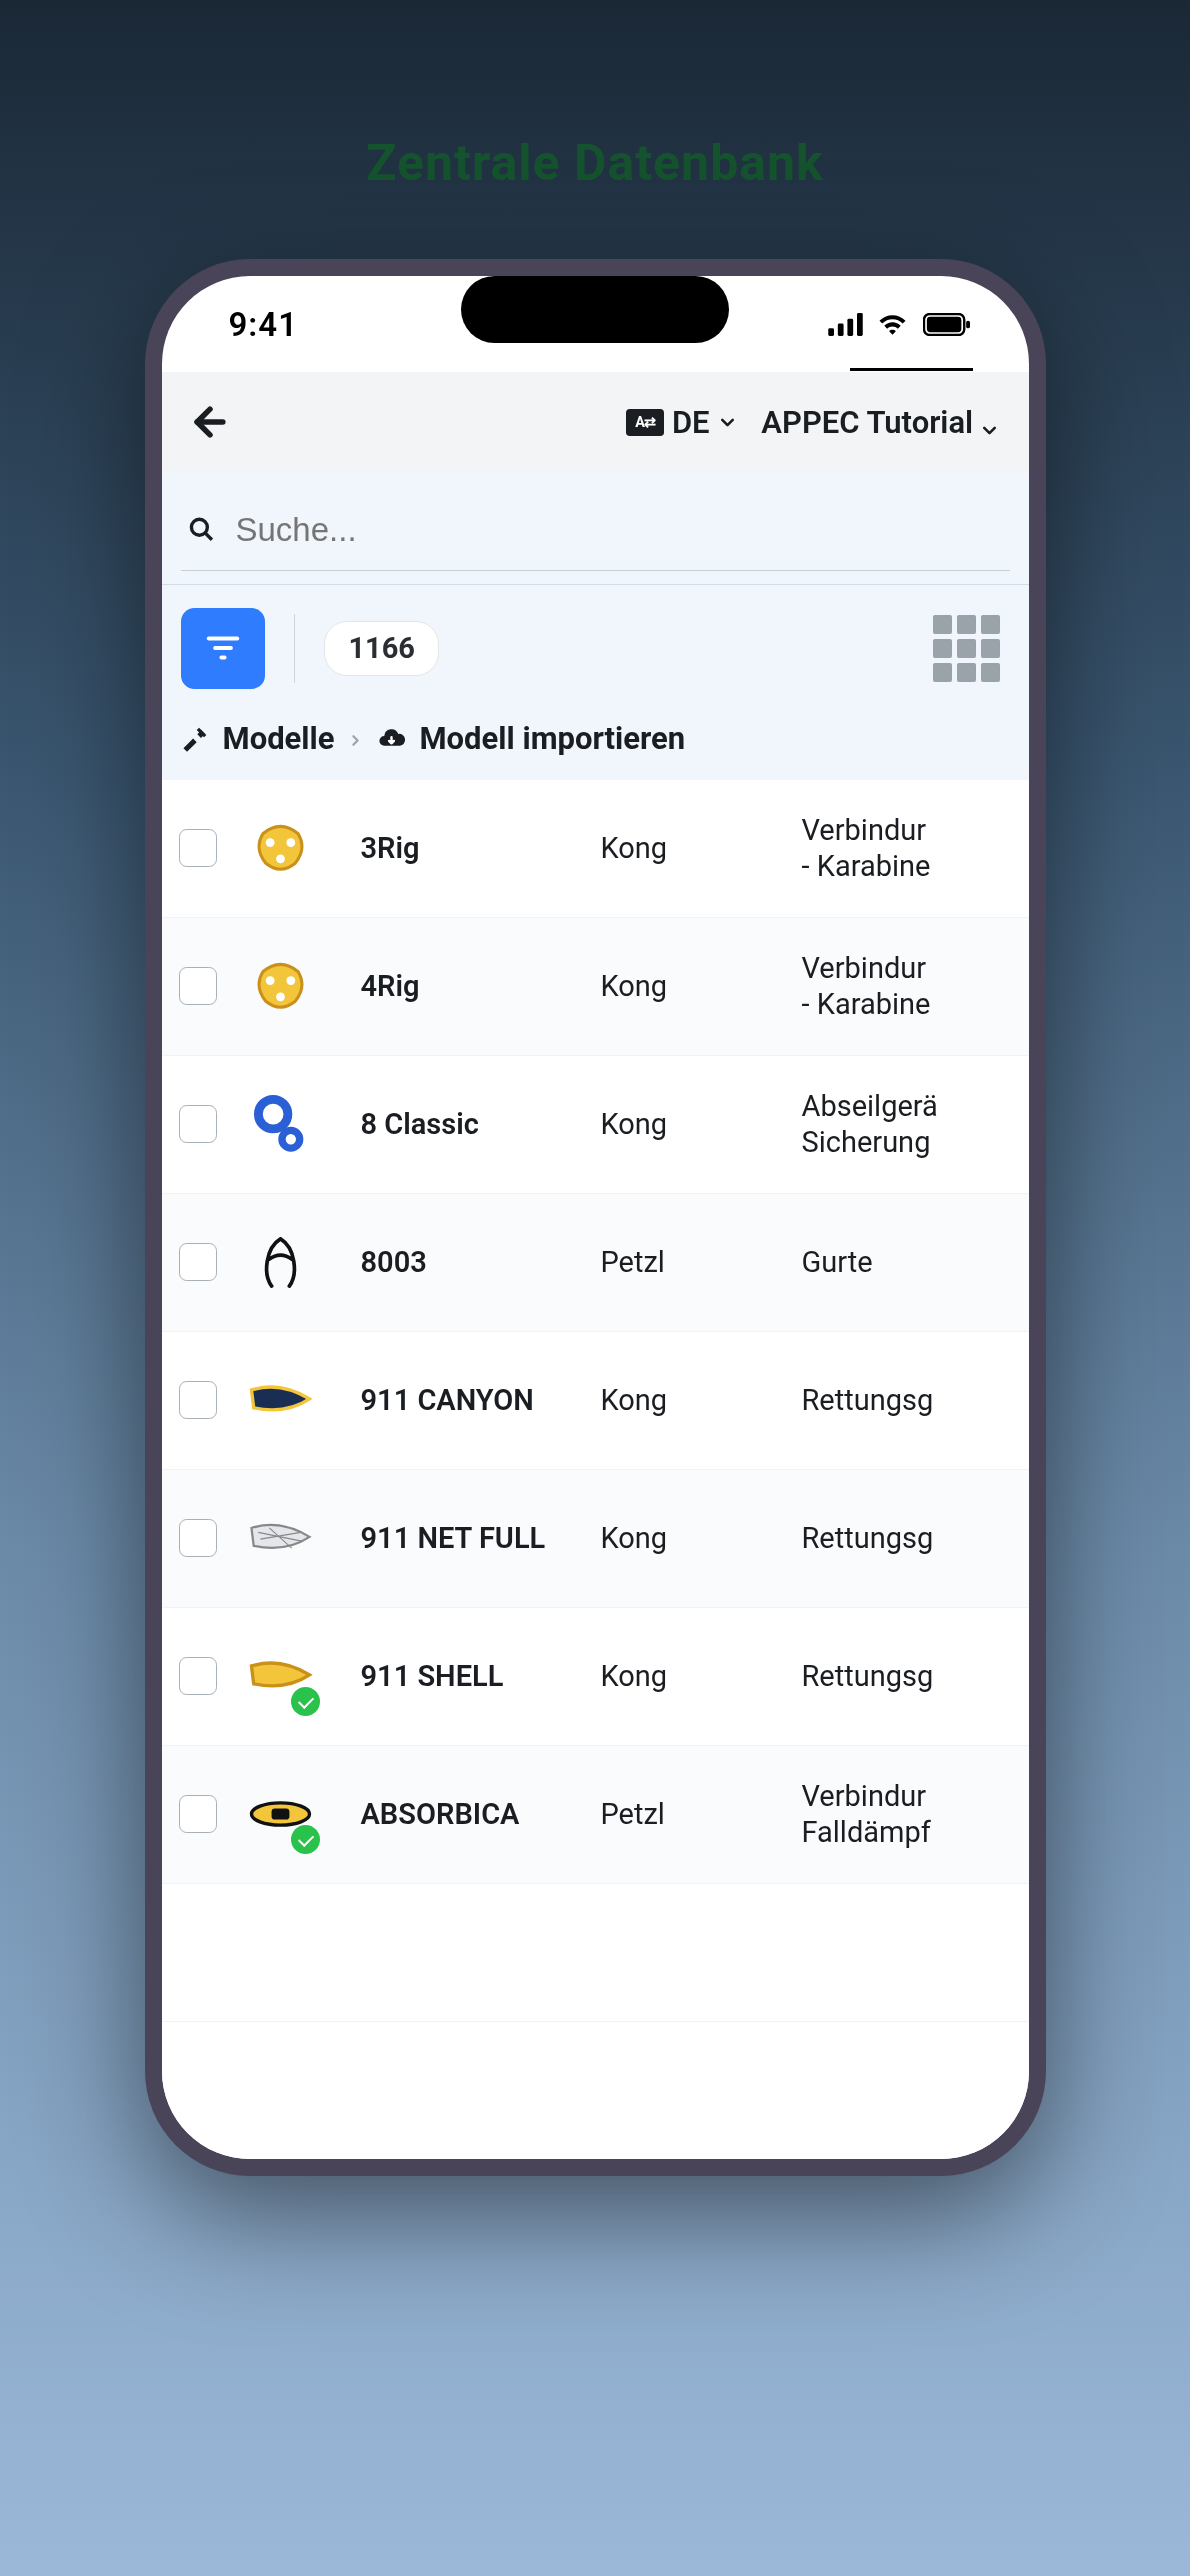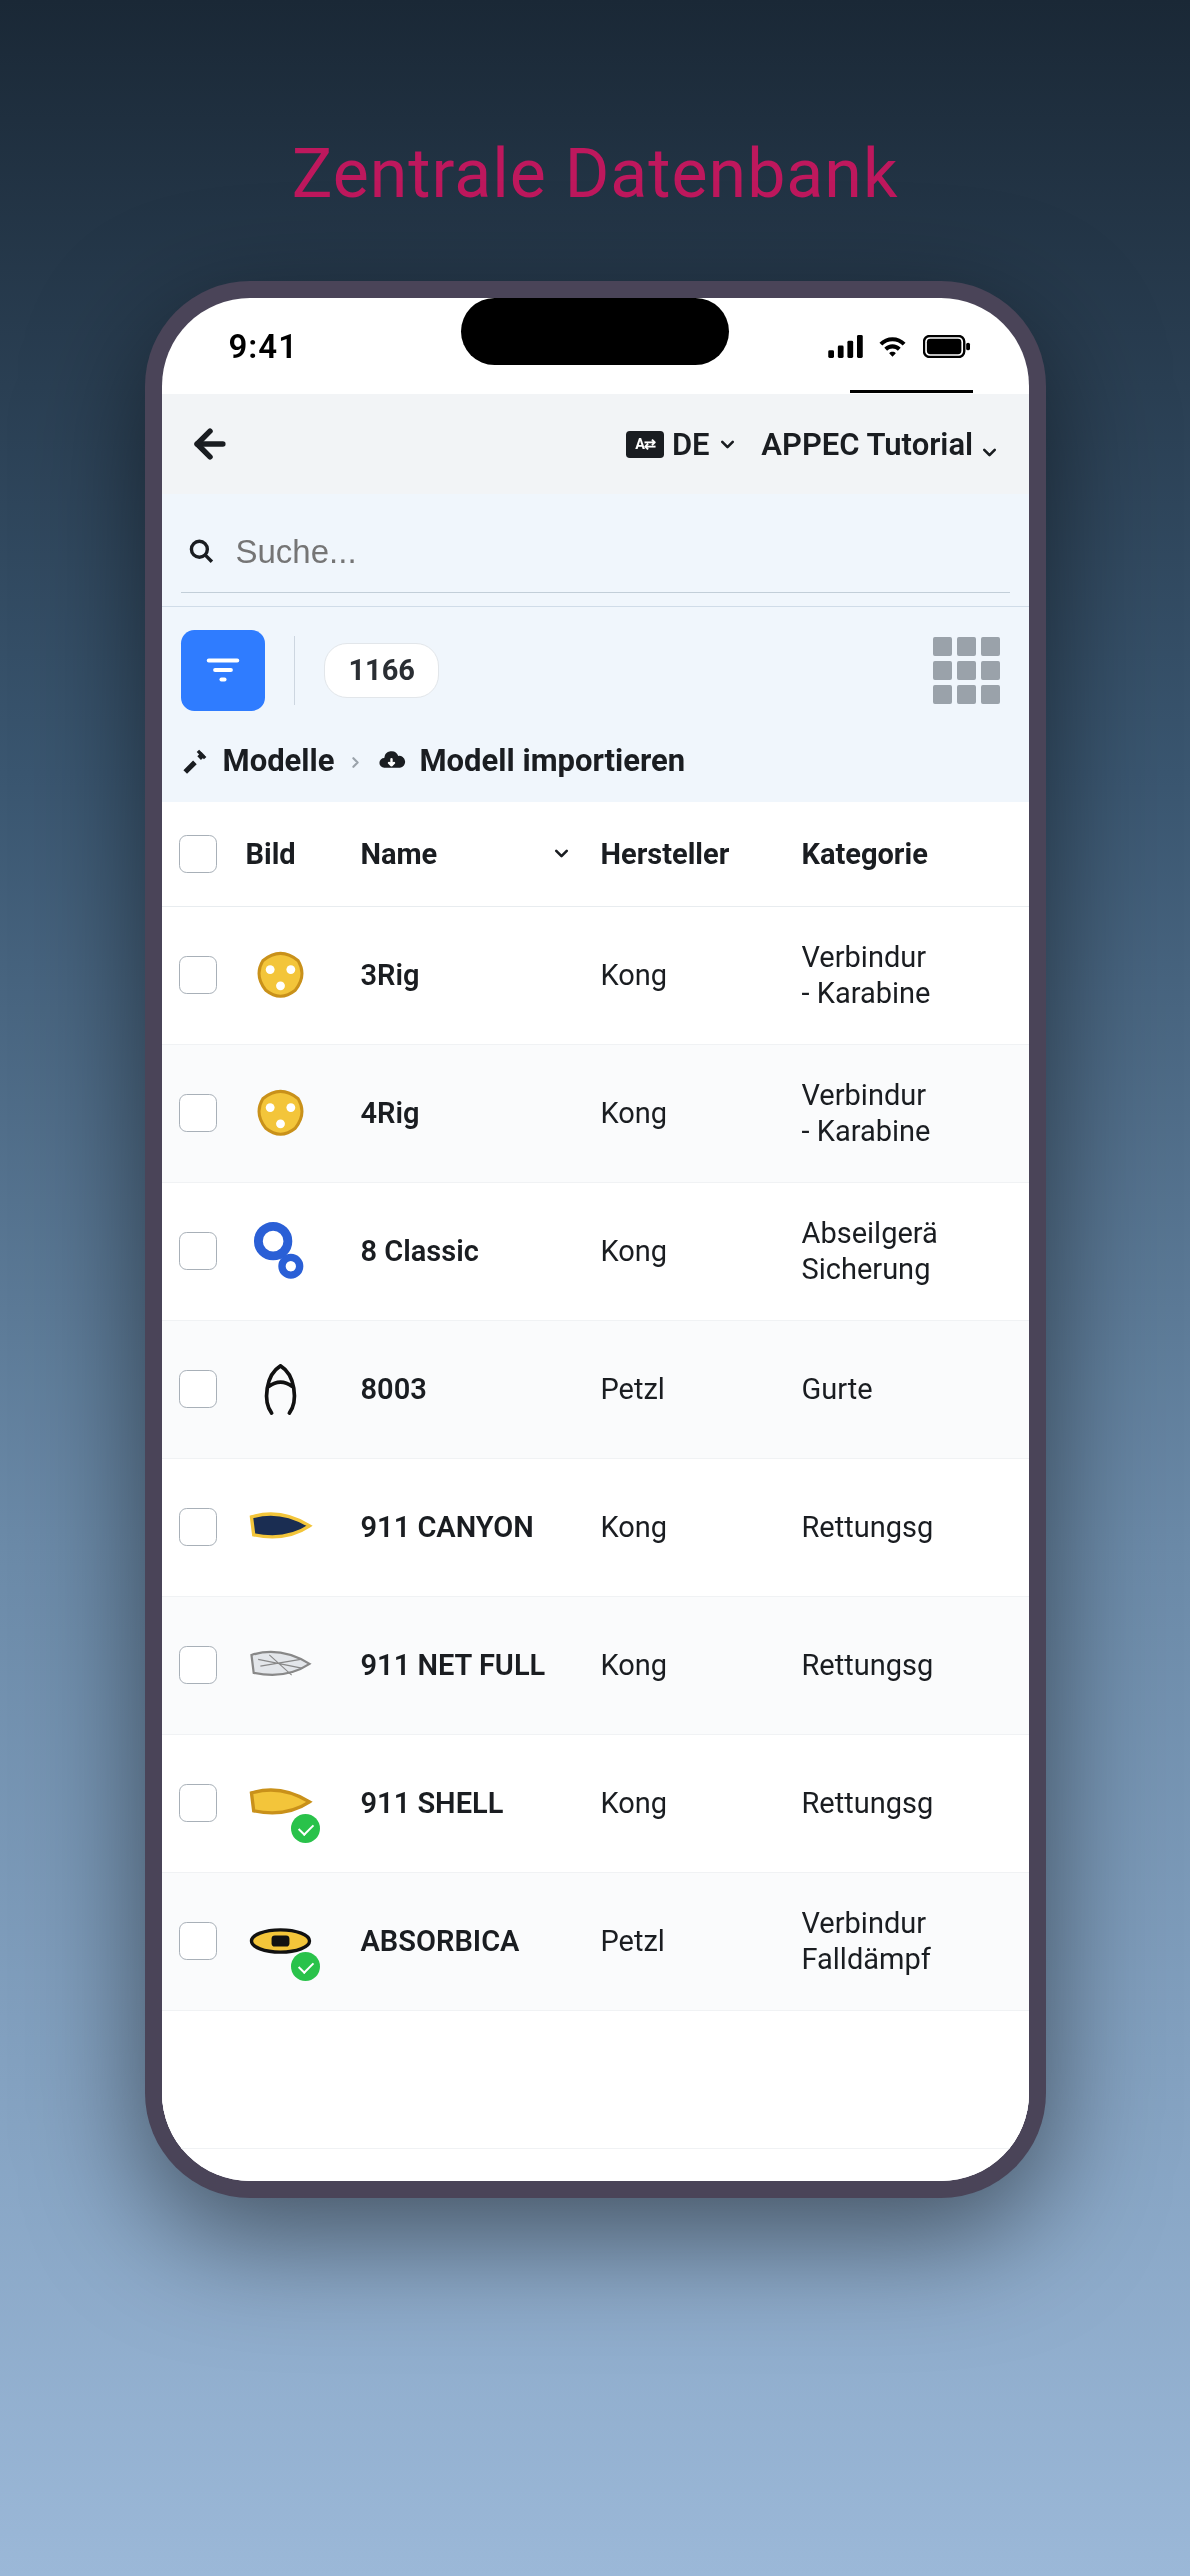--- a/index.html
+++ b/index.html
@@ -6,23 +6,23 @@
   html, body { width: 1190px; height: 2576px; }
   body {
     font-family: -apple-system, BlinkMacSystemFont, "Segoe UI", Roboto, sans-serif;
     background: linear-gradient(180deg, #1a2836 0%, #3a5670 30%, #6b8aa8 60%, #9bb8d8 100%);
     display: flex;
     flex-direction: column;
     align-items: center;
     overflow: hidden;
   }
   .page-title {
-    color: #be185d;
-    font-size: 68px;
-    font-weight: 400;
+    color: #14532d;
+    font-size: 50px;
+    font-weight: 700;
     margin-top: 134px;
     margin-bottom: 67px;
     letter-spacing: 1px;
   }
   .phone {
     width: 901px;
     height: 1917px;
     background: #4a4458;
     border-radius: 105px;
     padding: 17px;
@@ -360,34 +360,20 @@
           </svg>
       </span>
       <svg class="bc-icon" viewBox="0 0 24 24" fill="#1a1d21">
           <path d="M19 18H6a4 4 0 010-8 6 6 0 0111.6-1.8A4.5 4.5 0 0119 18z"></path>
           <path d="M12 11v5m0 0l-2-2m2 2l2-2" stroke="#fff" stroke-width="2" fill="none" stroke-linecap="round" stroke-linejoin="round"></path>
         </svg>
       <span>Modell importieren</span>
     </div>
 
     <div class="table-area">
-      <div class="thead">
-        <div class="col-check">
-            <div class="cbox"></div>
-          </div>
-        <div class="col-img">Bild</div>
-        <div class="col-name">
-          <span>Name</span>
-          <svg class="sort-chev" viewBox="0 0 24 24" fill="none" stroke="#1a1d21" stroke-width="3" stroke-linecap="round" stroke-linejoin="round">
-              <path d="M6 9l6 6 6-6"></path>
-            </svg>
-        </div>
-        <div class="col-mfr">Hersteller</div>
-        <div class="col-cat">Kategorie</div>
-      </div>
       <div id="tbody">
           <div class="trow">
             <div class="col-check">
               <div class="cbox"></div>
             </div>
             <div class="col-img">
               <div class="thumb">
                 <svg width="59" height="59" viewBox="0 0 40 40">
                   <path d="M8 10 Q20 0 32 10 Q38 20 30 30 Q20 38 10 30 Q2 20 8 10 Z" fill="#f3c53a" stroke="#c9911a" stroke-width="2"></path>
                   <circle cx="13" cy="16" r="3" fill="#fff"></circle>

